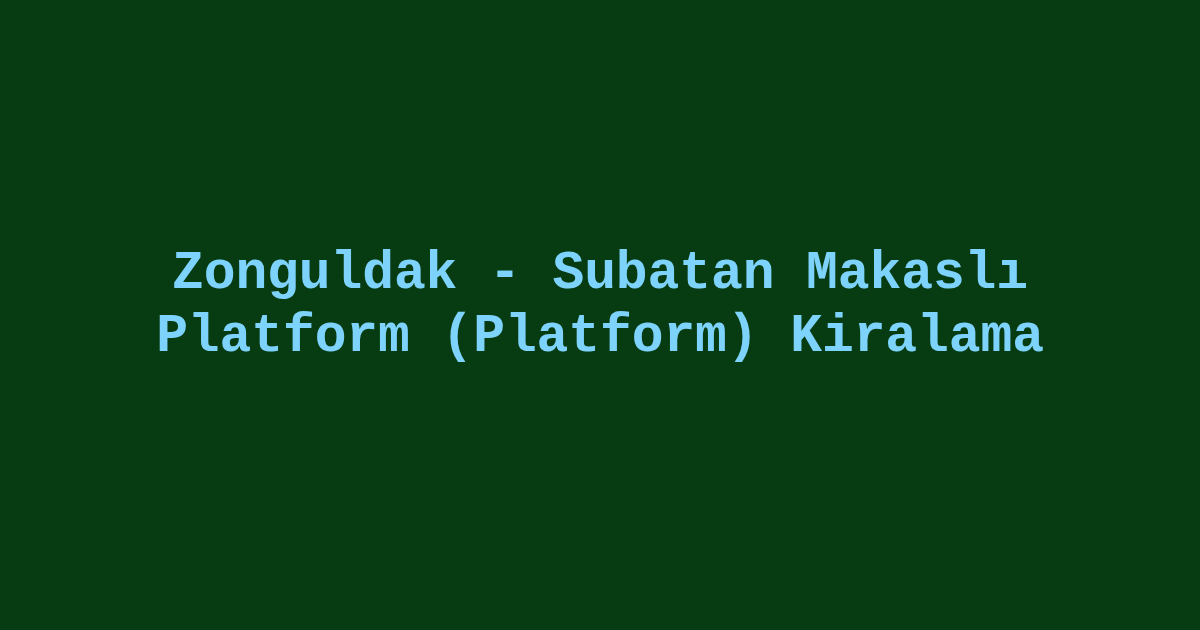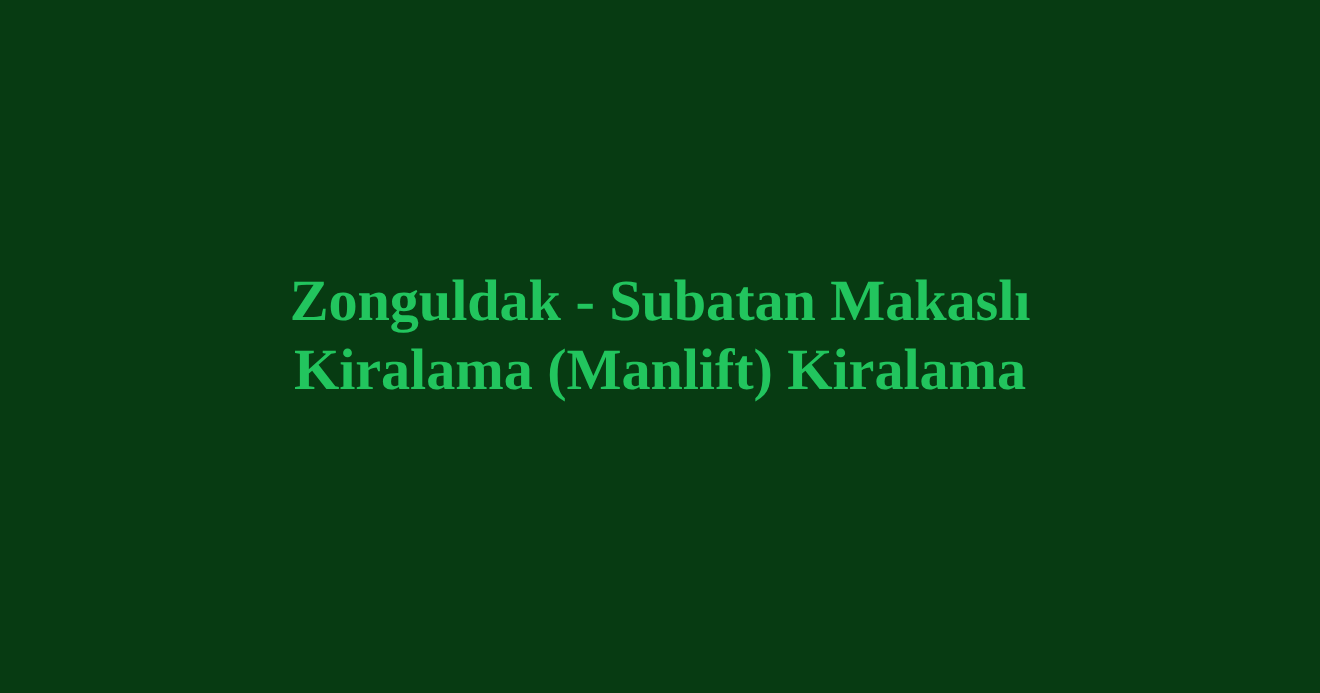--- a/index.html
+++ b/index.html
@@ -36,42 +36,42 @@
     width: 100%;
     max-width: 1000px;
     padding: 0 40px;
     box-sizing: border-box;
     text-align: center;
   }
 
   
   .og-title {
     margin: 0;
-    font-family: Liberation Serif, serif;
+    font-family: Liberation Mono, monospace;
     font-size: 53px;
     line-height: 63px;
     font-weight: 700;
     letter-spacing: -0.1px;
-    color: #22c55e;
+    color: #7dd3fc;
     text-align: center;
     word-wrap: break-word;
     -webkit-font-smoothing: antialiased;
   }
 
   .og-title__line {
     display: block;
     white-space: nowrap;
   }
 </style>
 </head>
 <body>
 
 <div class="og-card">
 
   <div class="og-card__inner">
 
     <h1 class="og-title">
       <span class="og-title__line">Zonguldak - Subatan Makaslı</span>
-      <span class="og-title__line">Kiralama (Manlift) Kiralama</span>
+      <span class="og-title__line">Platform (Platform) Kiralama</span>
     </h1>
 
   </div>
 </div>
 
 </body></html>

